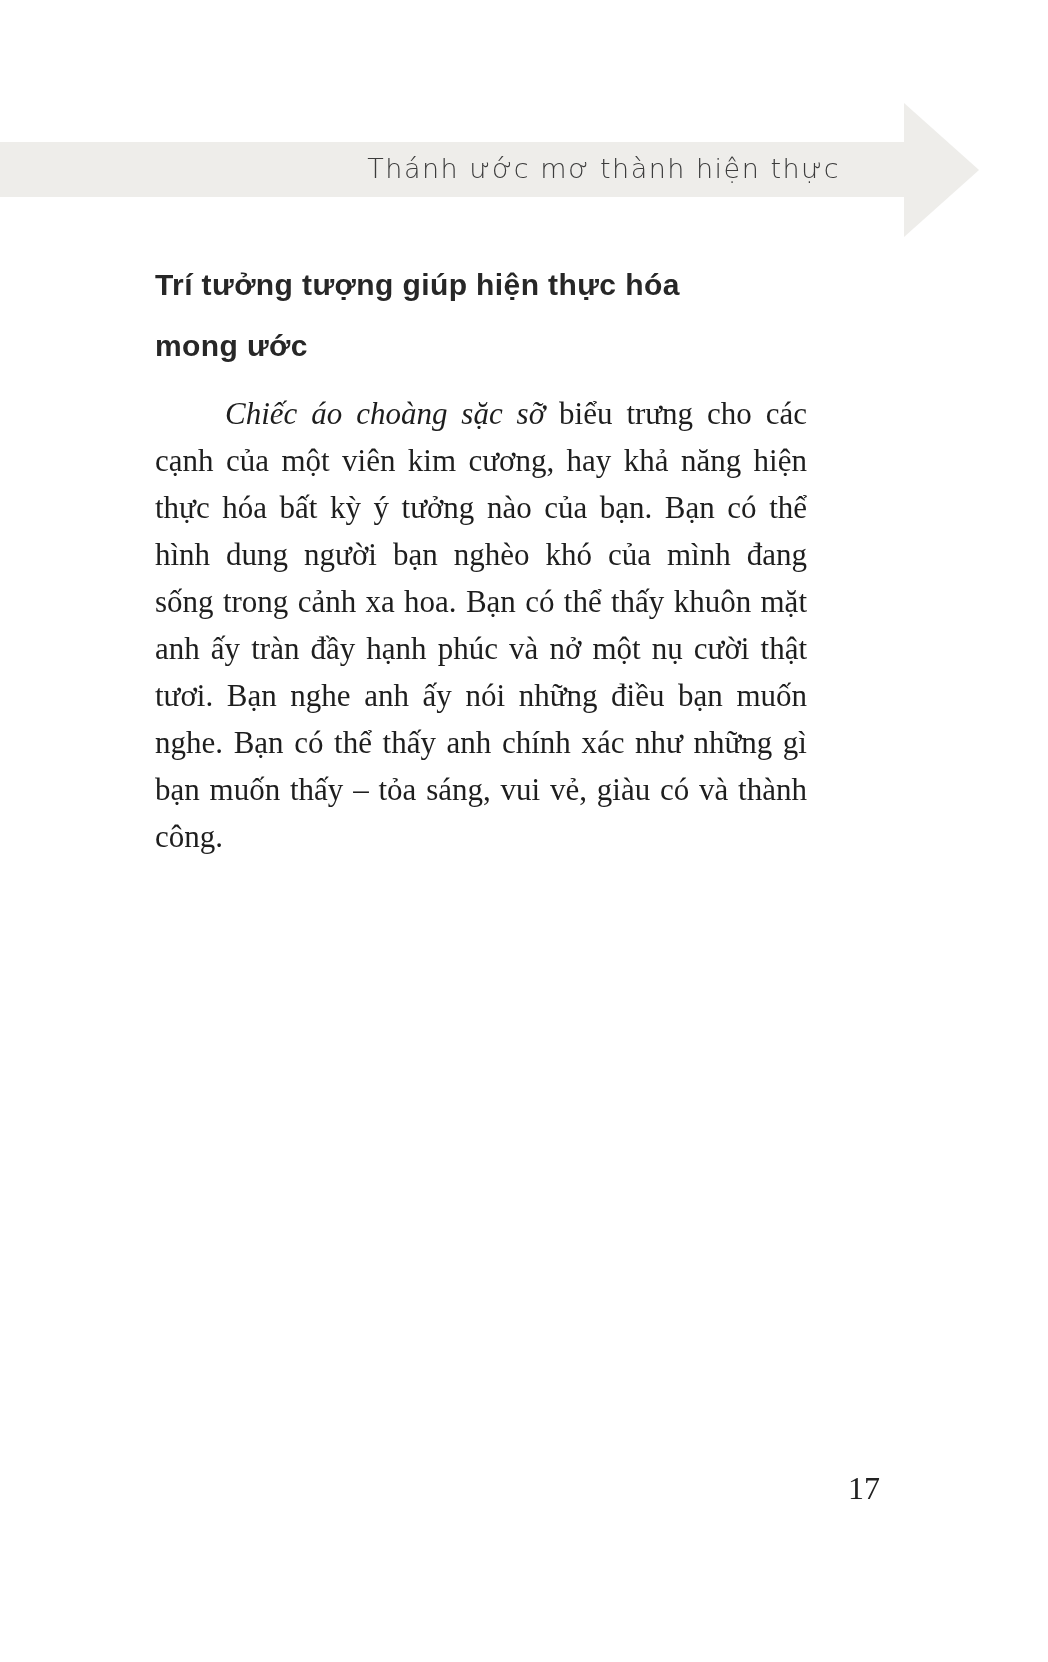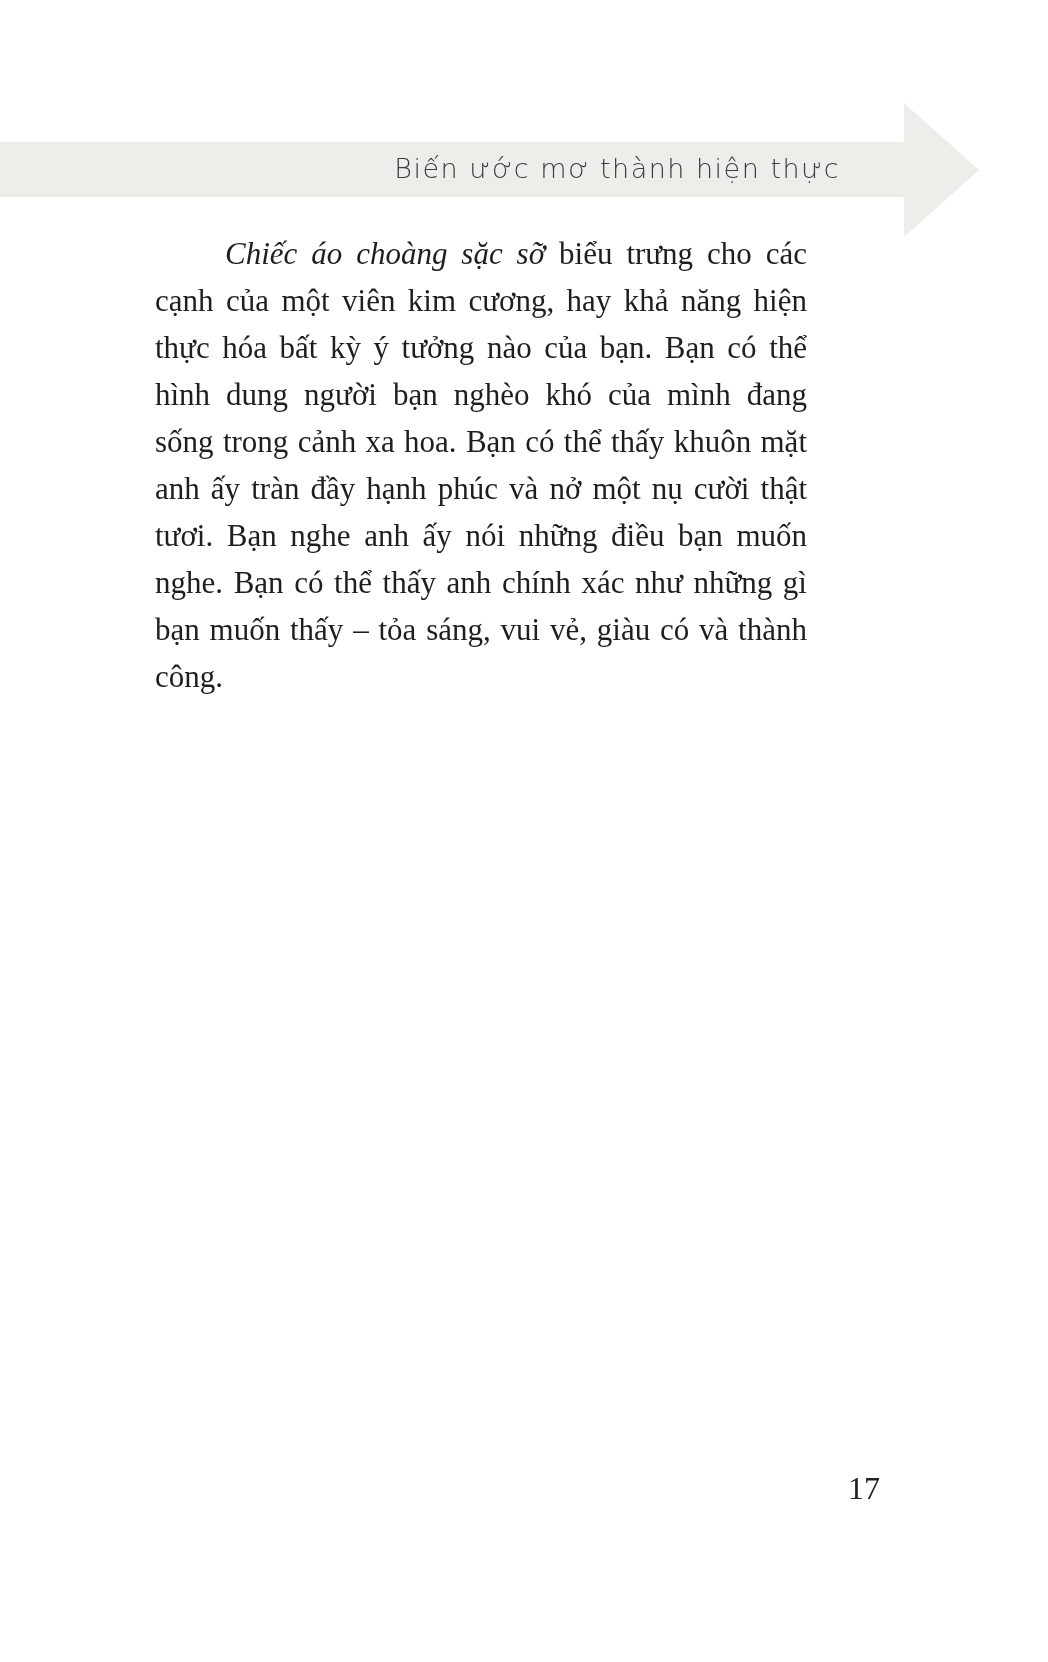--- a/index.html
+++ b/index.html
@@ -76,21 +76,23 @@
 </style>
 </head>
 <body>
 
 <div class="page">
 
   <div class="banner-band"></div>
   <svg class="banner-arrowhead" viewBox="0 0 75 134" xmlns="http://www.w3.org/2000/svg">
     <polygon points="0,0 75,67 0,134" fill="#eeedea"></polygon>
   </svg>
-  <div class="banner-title">Biến ước mơ thành hiện thực</div>
+  <div class="banner-title">Thánh ước mơ thành hiện thực</div>
 
   <div class="content" id="content">
+      <h2>Trí tưởng tượng giúp hiện thực hóa
+mong ước</h2>
       <p class="indent"><em>Chiếc áo choàng sặc sỡ</em><span> biểu trưng cho các cạnh của một viên kim cương, hay khả năng hiện thực hóa bất kỳ ý tưởng nào của bạn. Bạn có thể hình dung người bạn nghèo khó của mình đang sống trong cảnh xa hoa. Bạn có thể thấy khuôn mặt anh ấy tràn đầy hạnh phúc và nở một nụ cười thật tươi. Bạn nghe anh ấy nói những điều bạn muốn nghe. Bạn có thể thấy anh chính xác như những gì bạn muốn thấy – tỏa sáng, vui vẻ, giàu có và thành công.</span></p>
     </div>
 
   <div class="page-number">17</div>
 
 </div>
 
 </body></html>

